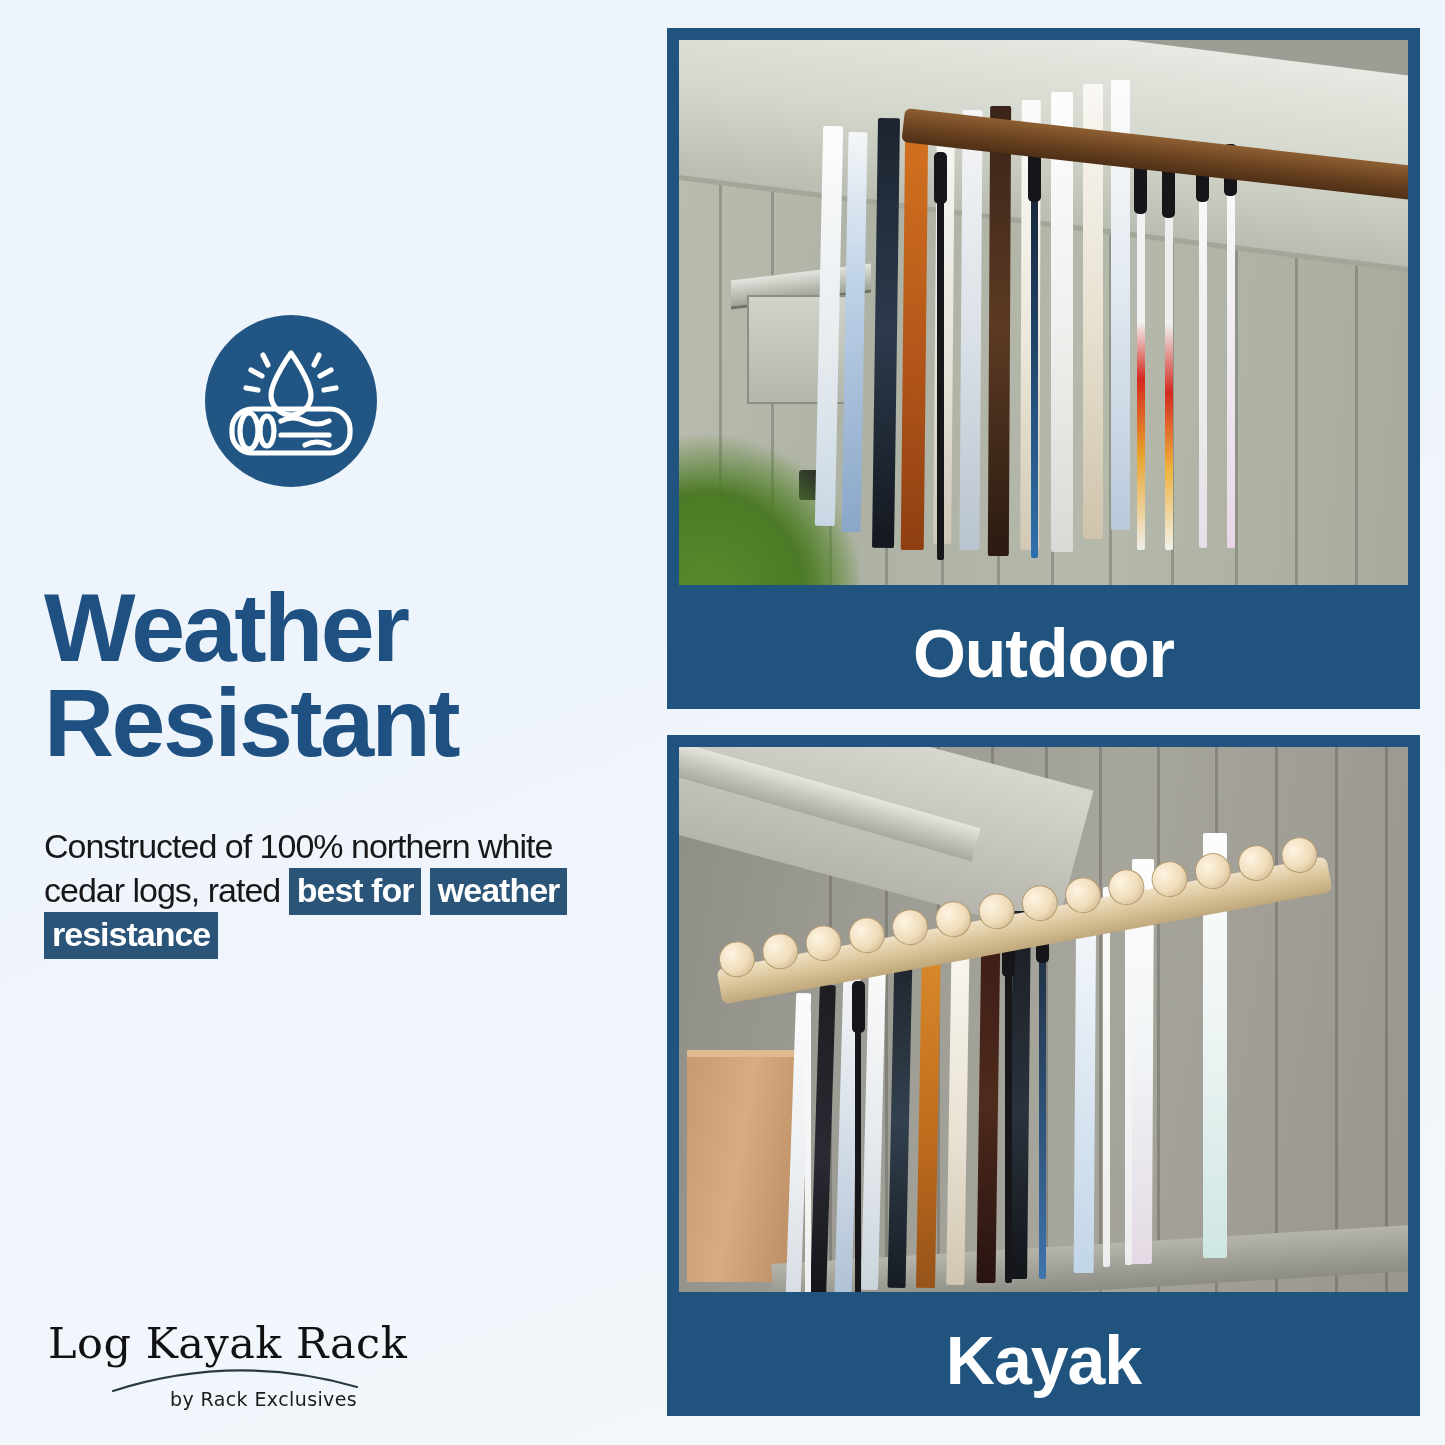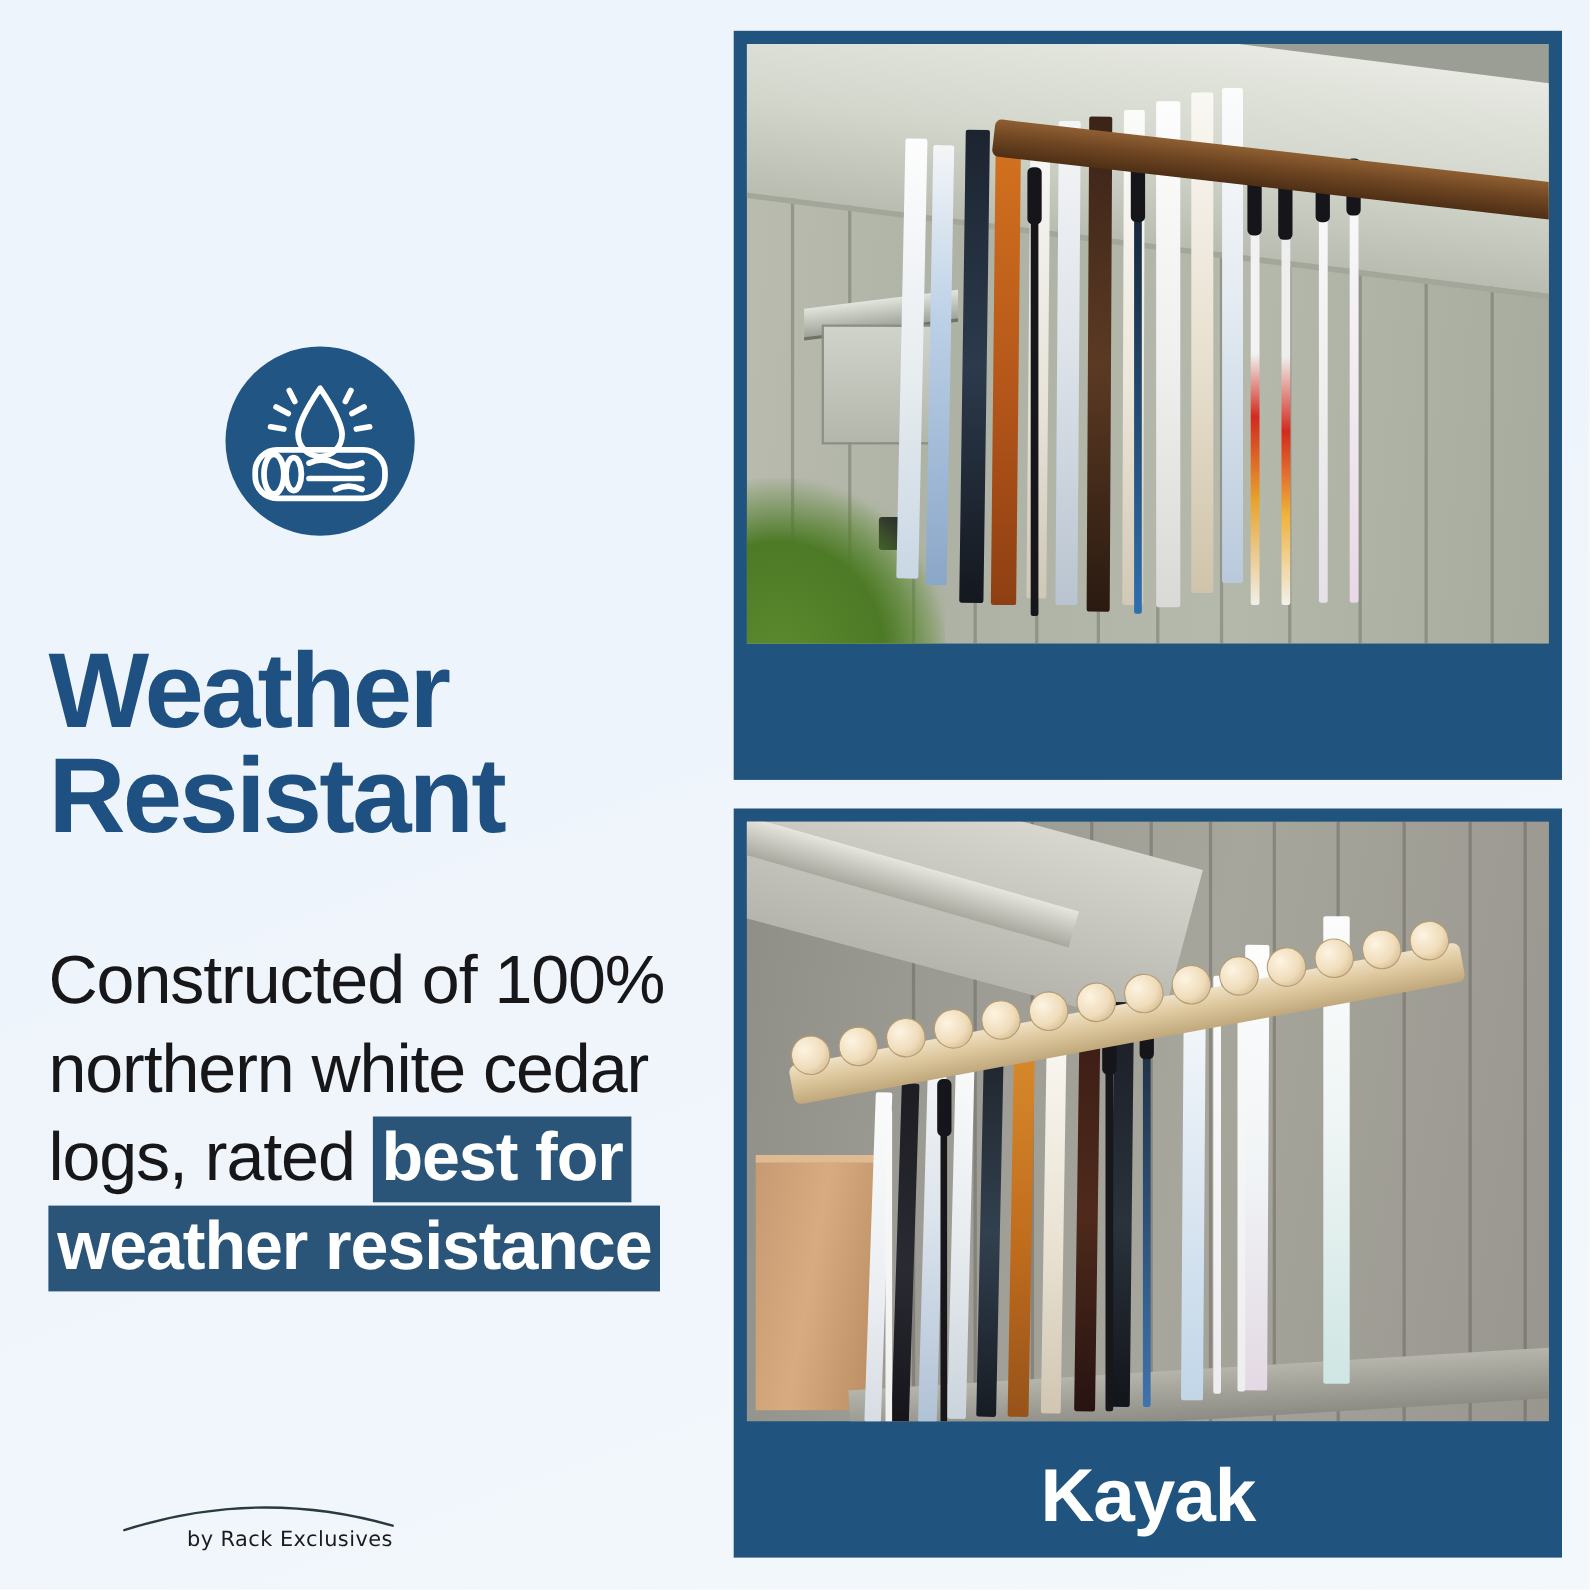--- a/index.html
+++ b/index.html
@@ -22,21 +22,21 @@
 
   .headline{
     position:absolute;left:44px;top:515px;width:600px;
     color:#1e5181;font-weight:700;font-size:97px;line-height:0.98;
     letter-spacing:-2.5px;
   }
   .headline .l2{display:block;}
 
   .body-copy{
     position:absolute;left:44px;top:790px;width:590px;
-    color:#17171a;font-size:62px;line-height:1.30;letter-spacing:-1px;
+    color:#17171a;font-size:34px;line-height:1.30;letter-spacing:-1px;
   }
   .body-copy .hl{
     background:#2a5578;color:#ffffff;font-weight:700;
     padding:3px 8px 6px 8px;box-decoration-break:clone;
     -webkit-box-decoration-break:clone;
   }
 
   
   .brandmark{position:absolute;left:48px;top:1318px;width:330px;height:105px;}
   .brand-name{
@@ -202,20 +202,21 @@
 
     <h1 class="headline">
       <span>Weather</span>
       <span class="l2">Resistant</span>
     </h1>
 
     <p class="body-copy"><span>Constructed of 100% northern white cedar logs, rated </span><span class="hl">best for</span>
       <span class="hl">weather resistance</span></p>
 
     <div class="brandmark">
+      <div class="brand-name">Log Kayak Rack</div>
       <span class="brand-arc">
         <svg width="250" height="34" viewBox="0 0 250 34" aria-hidden="true">
           <path d="M3 31 Q 125 -8 247 27" fill="none" stroke="#2b3a40" stroke-width="2.2" stroke-linecap="round"></path>
         </svg>
       </span>
       <div class="brand-sub">by Rack Exclusives</div>
     </div>
   </div>
 
   <div class="panel top">
@@ -280,20 +281,21 @@
           <div class="peg" style="left:246px;"></div>
             <div class="peg" style="left:286px;"></div>
           <div class="peg" style="left:326px;"></div>
             <div class="peg" style="left:366px;"></div>
           <div class="peg" style="left:406px;"></div>
             <div class="peg" style="left:446px;"></div>
           <div class="peg" style="left:484px;"></div>
         </div>
       </div>
     </div>
+    <div class="caption">Outdoor</div>
   </div>
 
   <div class="panel bottom">
     <div class="photo">
       <div class="ph-in">
         <div class="in-wall">
           <span class="batten" style="left:150px"></span>
             <span class="batten" style="left:206px"></span>
           <span class="batten" style="left:258px"></span>
             <span class="batten" style="left:312px"></span>

